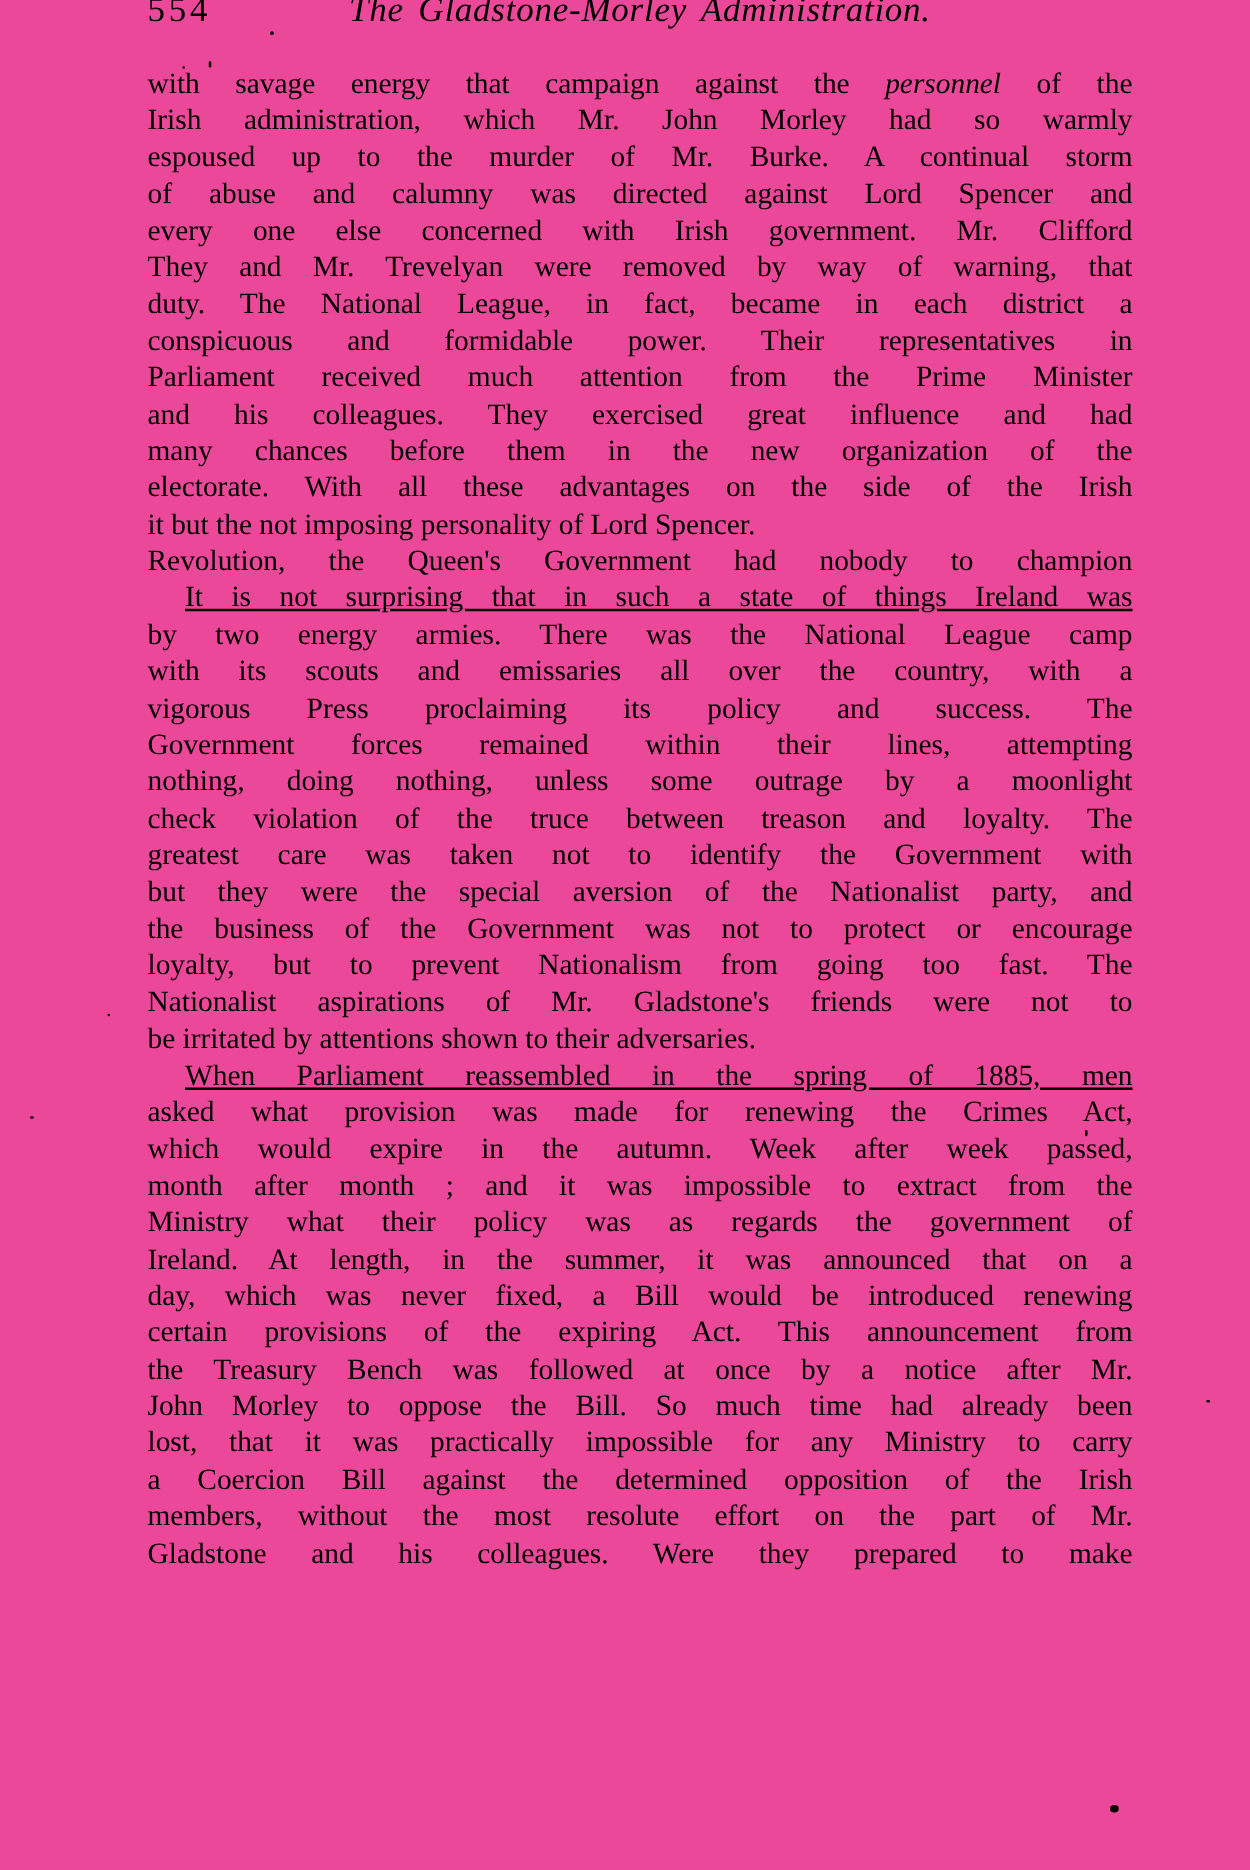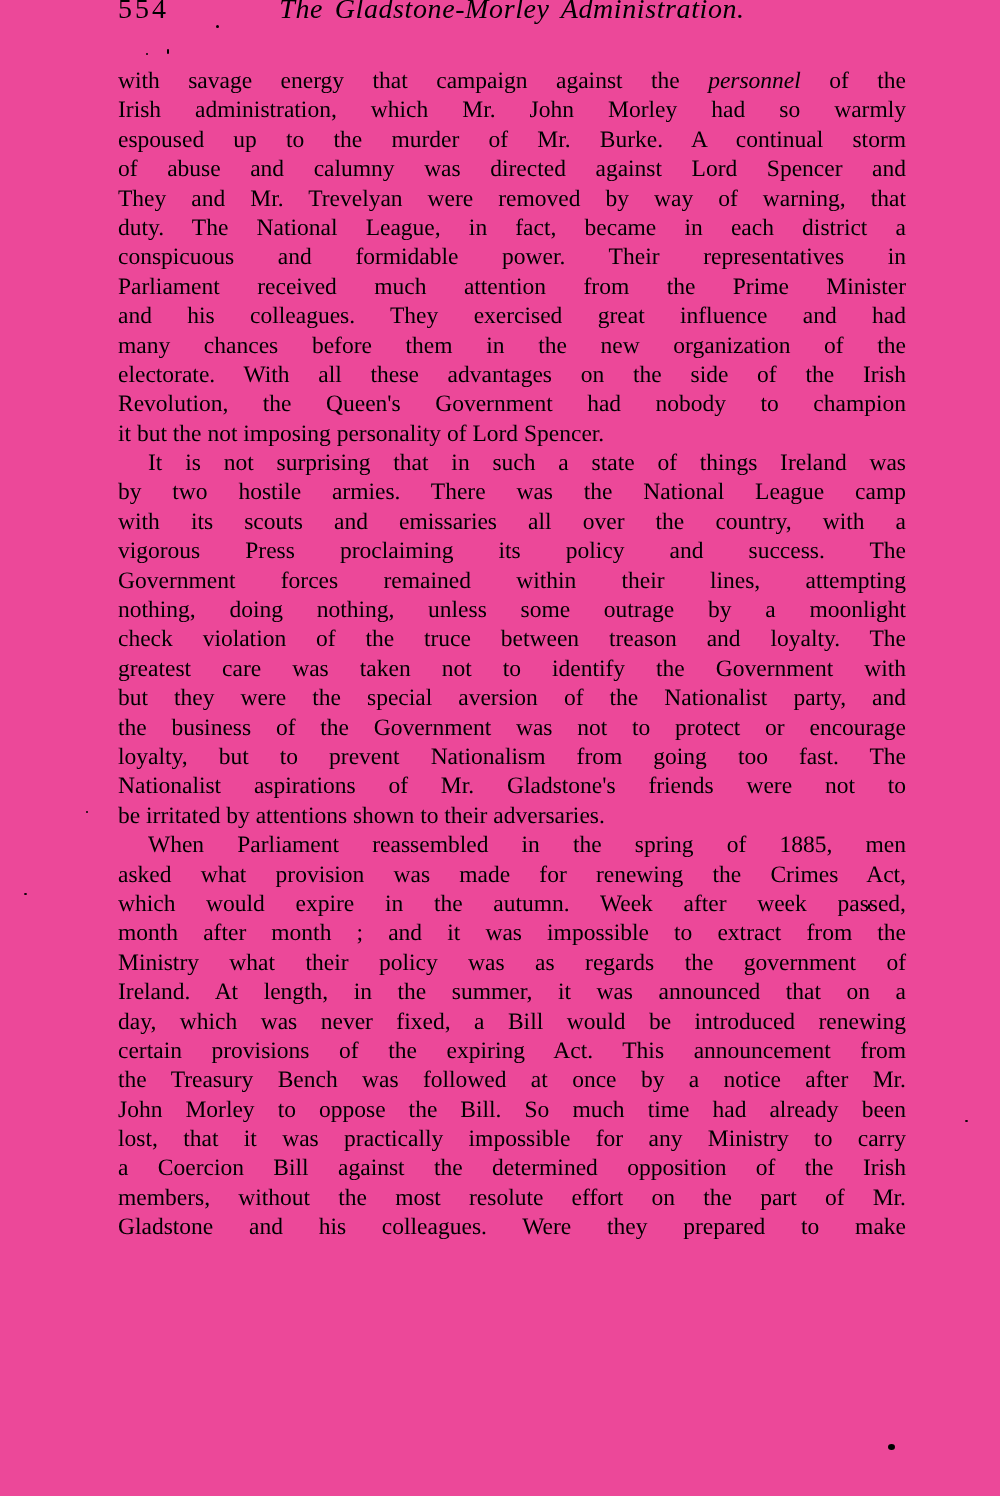--- a/index.html
+++ b/index.html
@@ -18,69 +18,70 @@
   }
   .pagenum{
     position:absolute;left:0;top:0;letter-spacing:3px;
   }
   .running-title{
     position:absolute;left:0;right:0;top:0;text-align:center;
     font-style:italic;letter-spacing:0.6px;word-spacing:4px;
   }
   
   .text-block{
-    position:absolute;left:118px;top:67px;width:788px;
+    position:absolute;left:118px;top:53px;width:788px;
     font-size:23.5px;line-height:29.4px;
     text-rendering:geometricPrecision;
   }
   .para{margin:0;padding:0;}
   .line{
     text-align:justify;
     -moz-text-align-last:justify;
     text-align-last:justify;
     height:29.4px;overflow:visible;
   }
   .line.last{
     -moz-text-align-last:left;
     text-align-last:left;
   }
-  .line.indent{padding-left:30px;}
+  .line.indent{padding-left:30px;text-decoration:underline;}
   .it{font-style:italic;}
   
   .speck{position:absolute;background:#000;border-radius:50%;}
 </style>
 </head>
 <body>
 
 <div class="page">
 
   <div class="header">
     <span class="pagenum">554</span>
     <span class="running-title">The Gladstone-Morley Administration.</span>
   </div>
 
   <div class="text-block">
       <div class="para">
         <div class="line"><span>with savage energy that campaign against the </span><span class="it">personnel</span><span> of the</span></div>
         <div class="line"><span>Irish administration, which Mr. John Morley had so warmly</span></div>
         <div class="line"><span>espoused up to the murder of Mr. Burke.  A continual storm</span></div>
         <div class="line"><span>of abuse and calumny was directed against Lord Spencer and</span></div>
+        <div class="line"><span>every one else concerned with Irish government.  Mr. Clifford</span></div>
         <div class="line"><span>They and Mr. Trevelyan were removed by way of warning, that</span></div>
         <div class="line"><span>duty.  The National League, in fact, became in each district a</span></div>
         <div class="line"><span>conspicuous and formidable power.  Their representatives in</span></div>
         <div class="line"><span>Parliament received much attention from the Prime Minister</span></div>
         <div class="line"><span>and his colleagues.  They exercised great influence and had</span></div>
         <div class="line"><span>many chances before them in the new organization of the</span></div>
         <div class="line"><span>electorate.  With all these advantages on the side of the Irish</span></div>
+        <div class="line last"><span>it but the not imposing personality of Lord Spencer.</span></div>
         <div class="line"><span>Revolution, the Queen's Government had nobody to champion</span></div>
-        <div class="line last"><span>it but the not imposing personality of Lord Spencer.</span></div>
       </div>
       <div class="para">
         <div class="line indent"><span>It is not surprising that in such a state of things Ireland was</span></div>
-        <div class="line"><span>by two hostile armies.  There was the National League camp</span></div>
+        <div class="line"><span>by two energy armies.  There was the National League camp</span></div>
         <div class="line"><span>with its scouts and emissaries all over the country, with a</span></div>
         <div class="line"><span>vigorous Press proclaiming its policy and success.  The</span></div>
         <div class="line"><span>Government forces remained within their lines, attempting</span></div>
         <div class="line"><span>nothing, doing nothing, unless some outrage by a moonlight</span></div>
         <div class="line"><span>check violation of the truce between treason and loyalty.  The</span></div>
         <div class="line"><span>greatest care was taken not to identify the Government with</span></div>
         <div class="line"><span>but they were the special aversion of the Nationalist party, and</span></div>
         <div class="line"><span>the business of the Government was not to protect or encourage</span></div>
         <div class="line"><span>loyalty, but to prevent Nationalism from going too fast.  The</span></div>
         <div class="line"><span>Nationalist aspirations of Mr. Gladstone's friends were not to</span></div>

